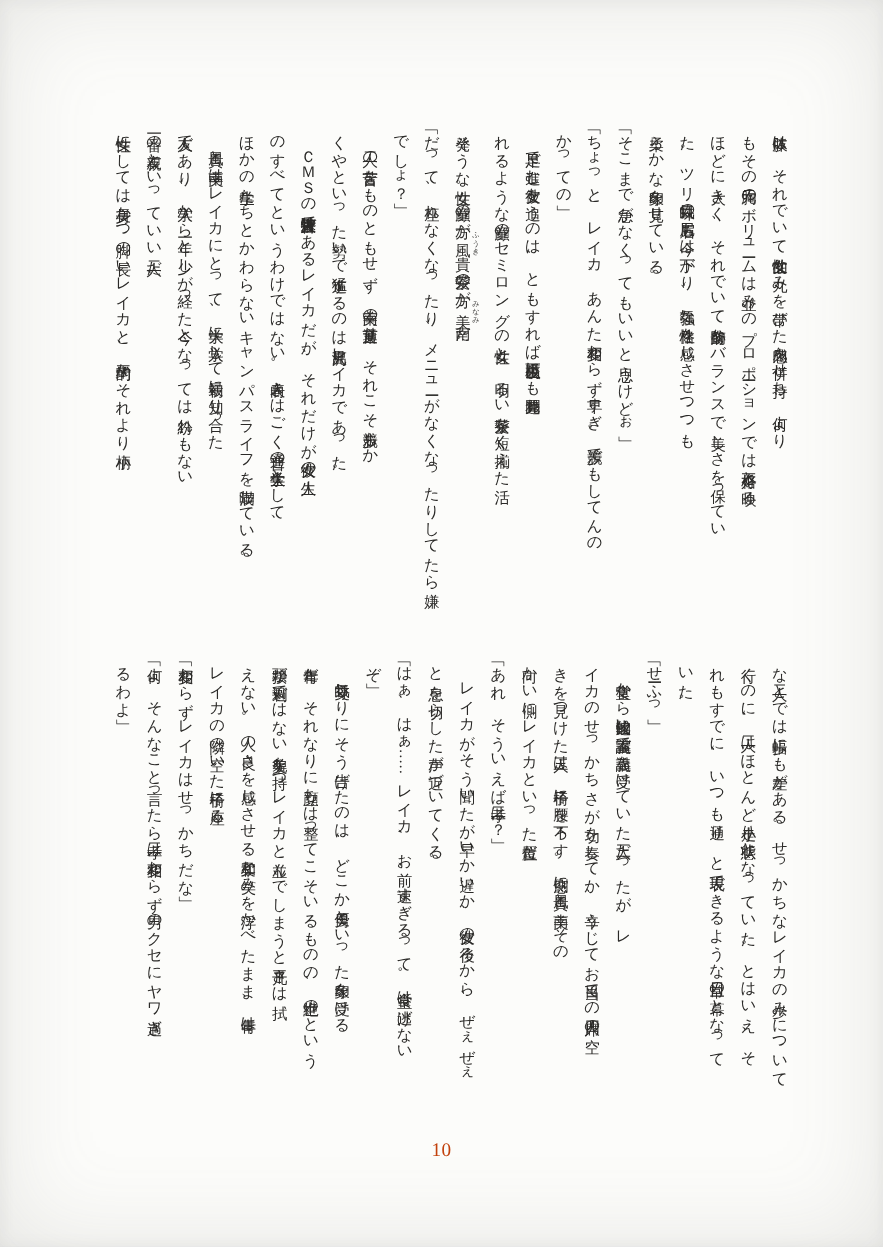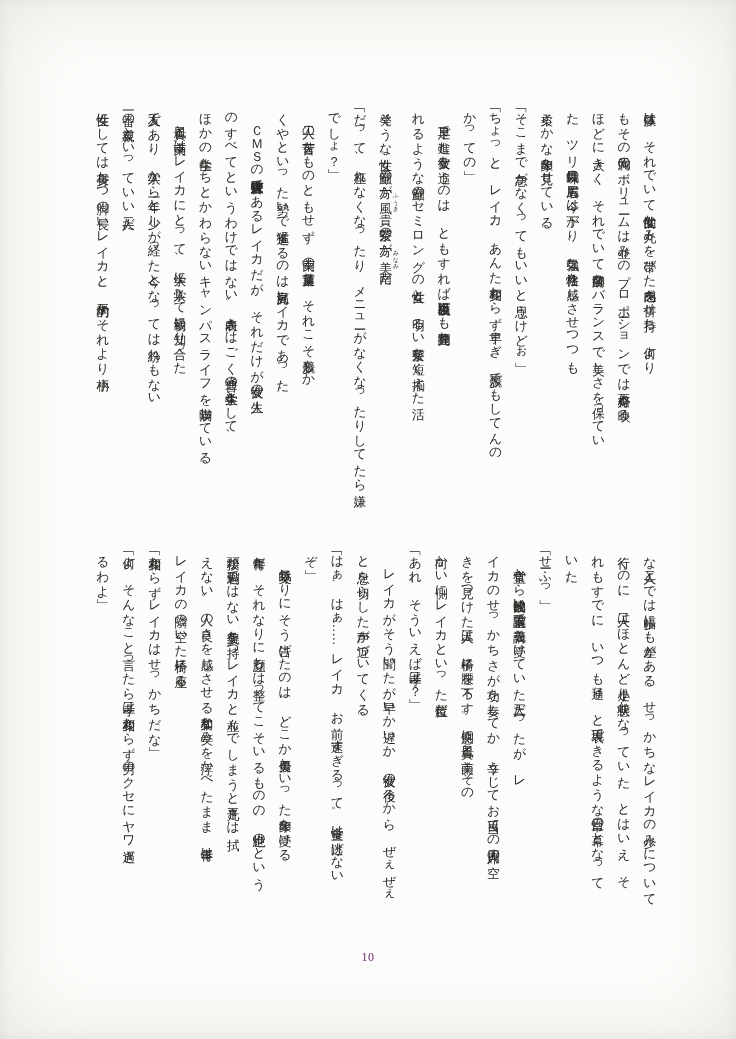--- a/index.html
+++ b/index.html
@@ -45,23 +45,23 @@
     letter-spacing: 0;
     color: #3a3937;
   }
   .page-number {
     position: absolute;
     top: 950px;
     left: 0;
     width: 736px;
     text-align: center;
     font-family: "Liberation Serif", "DejaVu Serif", serif;
-    font-size: 12px;
+    font-size: 16px;
     letter-spacing: 0.5px;
-    color: #701a75;
+    color: #c2410c;
   }
 </style>
 </head>
 <body>
 
 <div class="page">
   <div class="text-block block-top">
       <div class="col">肢体は、それでいて女性的な丸みを帯びた肉感を併せ持ち、何より</div>
       <div class="col">もその胸元のボリュームは並みのプロポーションでは不格好と映る</div>
       <div class="col">ほどに大きく、それでいて奇跡的なバランスで美しさを保ってい</div>

